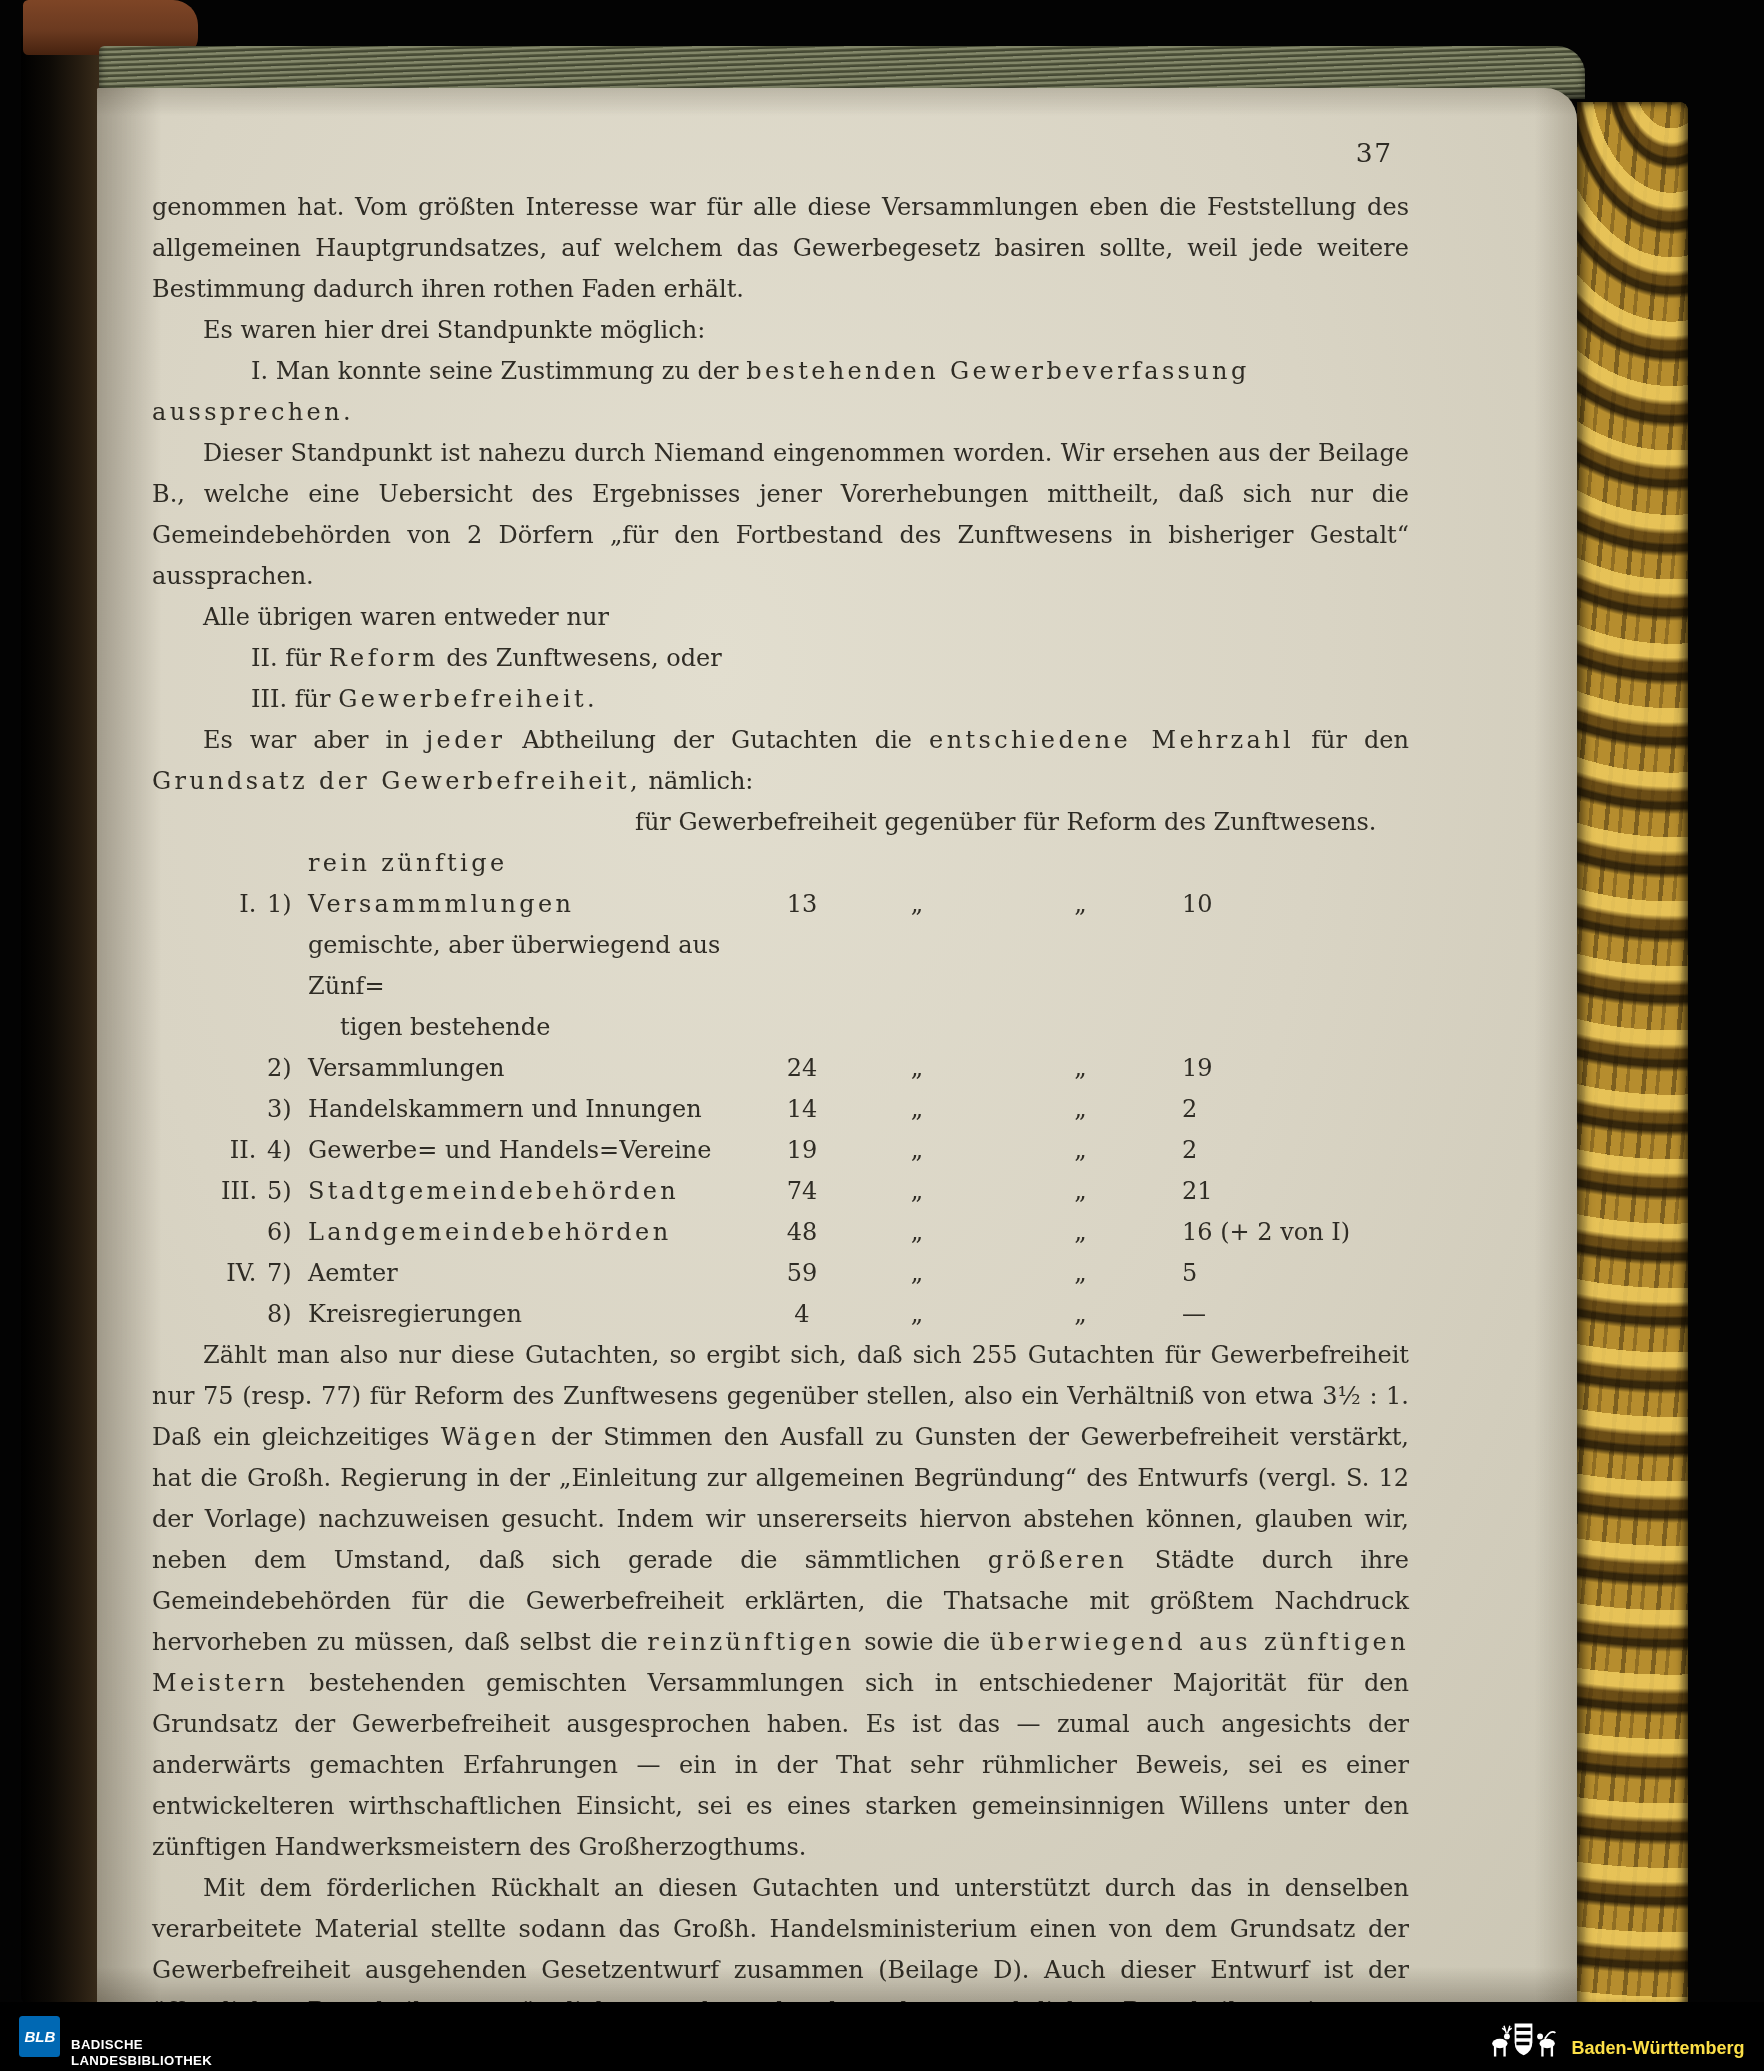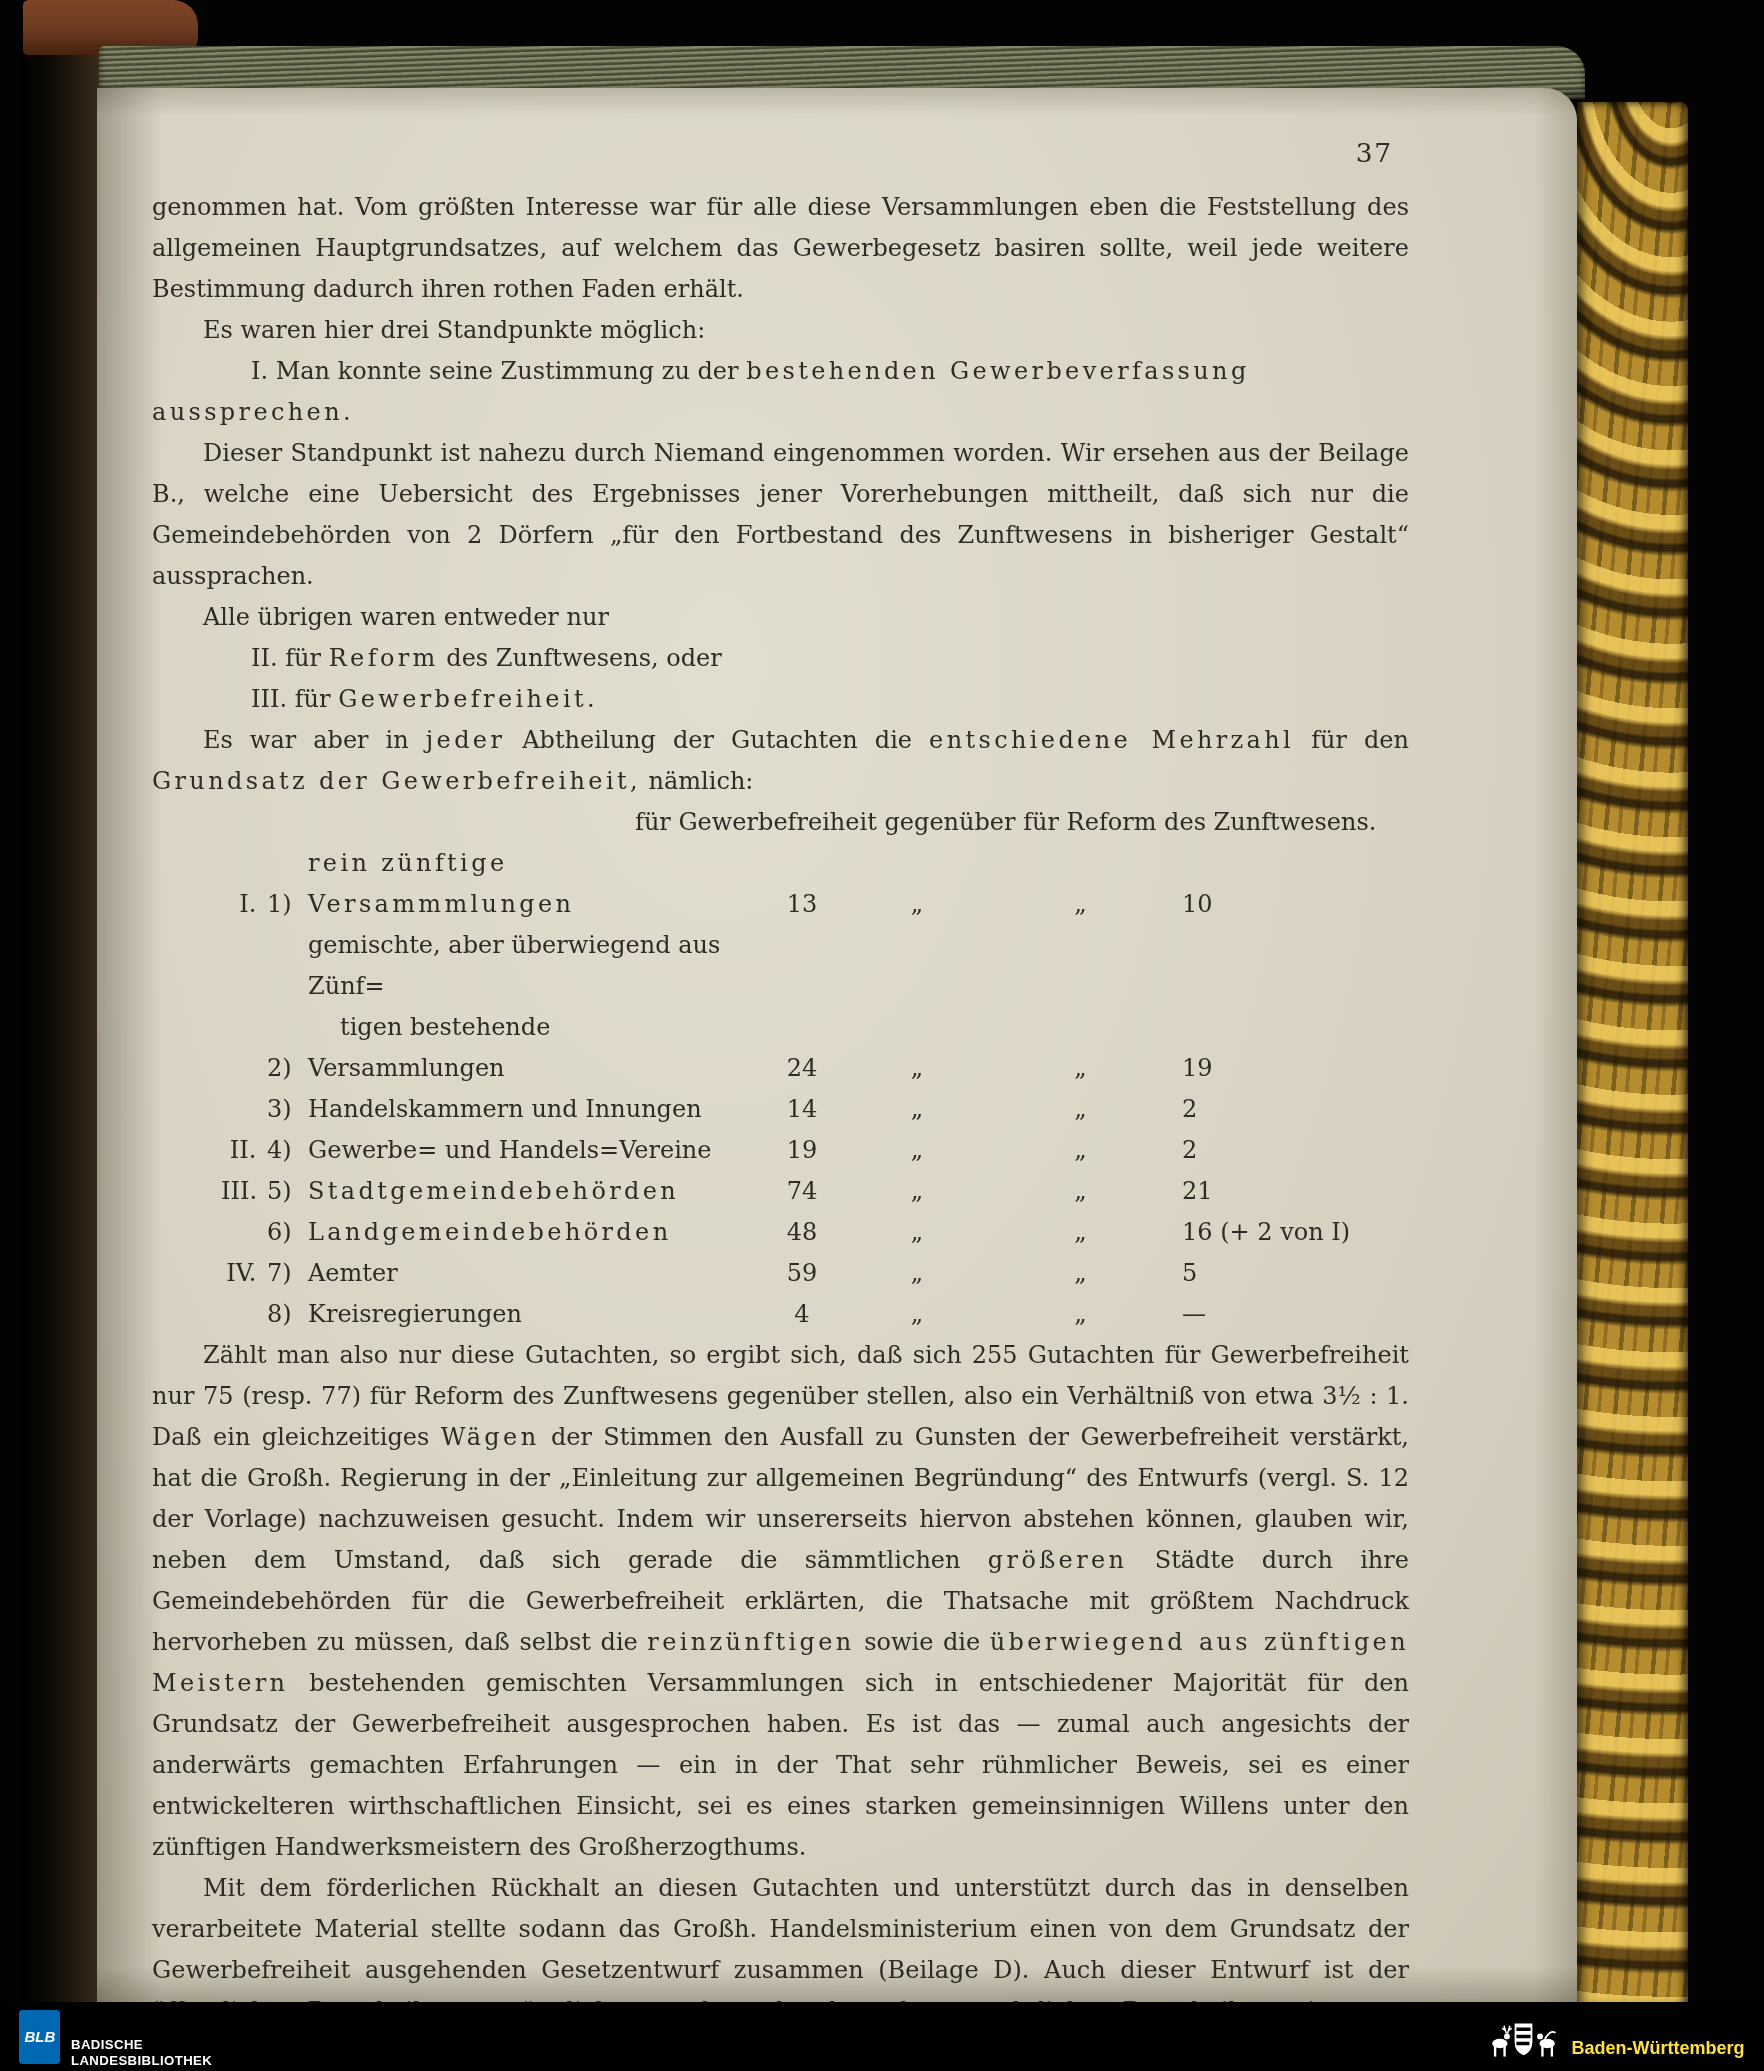--- a/index.html
+++ b/index.html
@@ -89,21 +89,21 @@
 
   
   .footer {
     position:absolute; left:0; bottom:0; width:1764px; height:69px;
     background:#000; display:flex; align-items:center; justify-content:space-between;
     padding:0 19.4px; box-sizing:border-box;
     font-family:"Liberation Sans", sans-serif;
   }
   .f-left { display:flex; align-items:center; gap:10.6px; cursor:pointer; }
   .blb-logo {
-    width:41px; height:54px; background:#0068b3; color:#fff;
+    width:41px; height:41px; background:#0068b3; color:#fff;
     font-weight:bold; font-style:italic;
     display:flex; align-items:center; justify-content:center;
     font-size:15px; border-radius:3.5px;
   }
   .blb-text { color:#fff; font-size:13.2px; font-weight:bold; line-height:16px; letter-spacing:0.4px;margin-top:32px; }
   .f-right { display:flex; align-items:flex-end; gap:12.4px; color:#fde047; font-size:18px; font-weight:bold; cursor:pointer; }
 </style>
 </head>
 <body>
 

